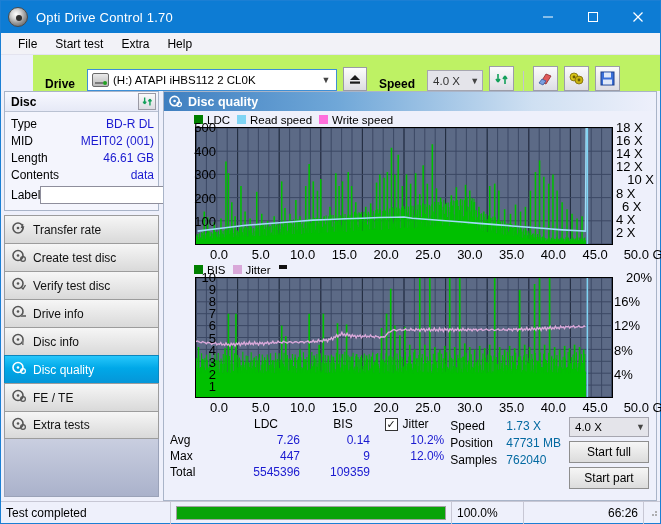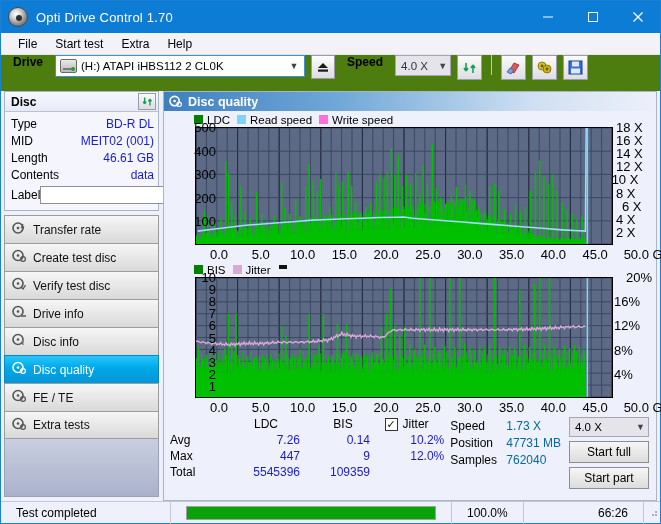--- a/index.html
+++ b/index.html
@@ -42,22 +42,22 @@
   }
   .win-btn svg { display:block; }
   
   .menubar {
     height:22px; background:#f2f2f7; display:flex; align-items:center;
     padding-left:8px; gap:0px; flex:none; border-bottom:1px solid #e3e3ef;
   }
   .menu-item { padding:2px 9px; font-size:12px; color:#000; }
   
   .toolbar {
-    height:36px; background:#4d7c0f; display:flex; align-items:flex-start;
-    padding:0 6px; flex:none; gap:6px;
+    height:36px; background:#bef264; display:flex; align-items:flex-end;
+    padding:0 6px; flex:none; gap:6px;margin-left:32px;
   }
   .tb-label { font-weight:bold; font-size:12px; padding:0 6px 0 6px;}
   .drive-combo {
     flex:none; width:250px; height:22px; background:#fff;
     border:1px solid #3d8fd6; display:flex; align-items:center;
     padding:0 2px; font-size:11.5px;
   }
   .drive-ico {
     width:17px; height:14px; margin:0 4px 0 2px; position:relative;
     background:linear-gradient(#e9e9e9,#b9b9b9); border:1px solid #6a6a6a; border-radius:2px;
@@ -155,21 +155,21 @@
   }
   .act-btn {
     width:80px;height:22px;background:linear-gradient(#f6f6f6,#dcdcdc);
     border:1px solid #8e8e8e;display:flex;align-items:center;justify-content:center;font-size:12px;
   }
   
   .statusbar {
     height:22px; flex:none; display:flex; align-items:center;
     border-top:1px solid #c7c7d4; background:#eef0fb; font-size:12px;
   }
-  .sb-cell { height:22px; display:flex; align-items:center; padding:0 15px; }
+  .sb-cell { height:22px; display:flex; align-items:center; padding:0 5px; }
   .sb-text { width:170px; border-right:1px solid #c7c7d4; }
   .sb-prog { flex:1; border-right:1px solid #c7c7d4; }
   .progress { width:100%; height:14px; background:#fff; border:1px solid #a0a0a0; }
   .progress > i { display:block; height:100%; background:#09a309; }
   .sb-pct { width:72px; border-right:1px solid #c7c7d4; }
   .sb-time { width:120px; justify-content:flex-end; border-right:1px solid #c7c7d4;}
   .grip { width:16px; display:flex; align-items:flex-end; justify-content:flex-end; padding:0 2px 2px 0;}
 </style>
 </head>
 <body>
@@ -1181,21 +1181,21 @@
                 <div class="ticklbl" style="top: 30.6px; text-align: right; left: 0px; width: 26px;">400</div>
                 <div class="ticklbl" style="top: 54.2px; text-align: right; left: 0px; width: 26px;">300</div>
                 <div class="ticklbl" style="top: 77.8px; text-align: right; left: 0px; width: 26px;">200</div>
                 <div class="ticklbl" style="top: 101.4px; text-align: right; left: 0px; width: 26px;">100</div>
               </div>
             <div id="ldc-y2ticks">
                 <div class="ticklbl" style="left: auto; top: 7px; right: 2px; width: 38px; text-align: left; transform: translateX(2px);">18 X</div>
                 <div class="ticklbl" style="left: auto; top: 20.1111px; right: 2px; width: 38px; text-align: left; transform: translateX(2px);">16 X</div>
                 <div class="ticklbl" style="left: auto; top: 33.2222px; right: 2px; width: 38px; text-align: left; transform: translateX(2px);">14 X</div>
                 <div class="ticklbl" style="left: auto; top: 46.3333px; right: 2px; width: 38px; text-align: left; transform: translateX(2px);">12 X</div>
-                <div class="ticklbl" style="left: auto; top: 59.4444px; right: 12px; width: 38px; text-align: center; transform: translateX(2px);">10 X</div>
+                <div class="ticklbl" style="left: auto; top: 59.4444px; right: 2px; width: 38px; text-align: right; transform: translateX(2px);">10 X</div>
                 <div class="ticklbl" style="left: auto; top: 72.5556px; right: 2px; width: 38px; text-align: left; transform: translateX(2px);">8 X</div>
                 <div class="ticklbl" style="left: auto; top: 85.6667px; right: 2px; width: 38px; text-align: left; transform: translateX(2px); padding-left: 6px;">6 X</div>
                 <div class="ticklbl" style="left: auto; top: 98.7778px; right: 2px; width: 38px; text-align: left; transform: translateX(2px);">4 X</div>
                 <div class="ticklbl" style="left: auto; top: 111.889px; right: 2px; width: 38px; text-align: left; transform: translateX(2px);">2 X</div>
               </div>
             <div id="ldc-xticks">
                 <div class="ticklbl" style="left: 29px; top: 134px; transform: translateX(-50%);">0.0</div>
                 <div class="ticklbl" style="left: 70.8px; top: 134px; transform: translateX(-50%);">5.0</div>
                 <div class="ticklbl" style="left: 112.6px; top: 134px; transform: translateX(-50%);">10.0</div>
                 <div class="ticklbl" style="left: 154.4px; top: 134px; transform: translateX(-50%);">15.0</div>

